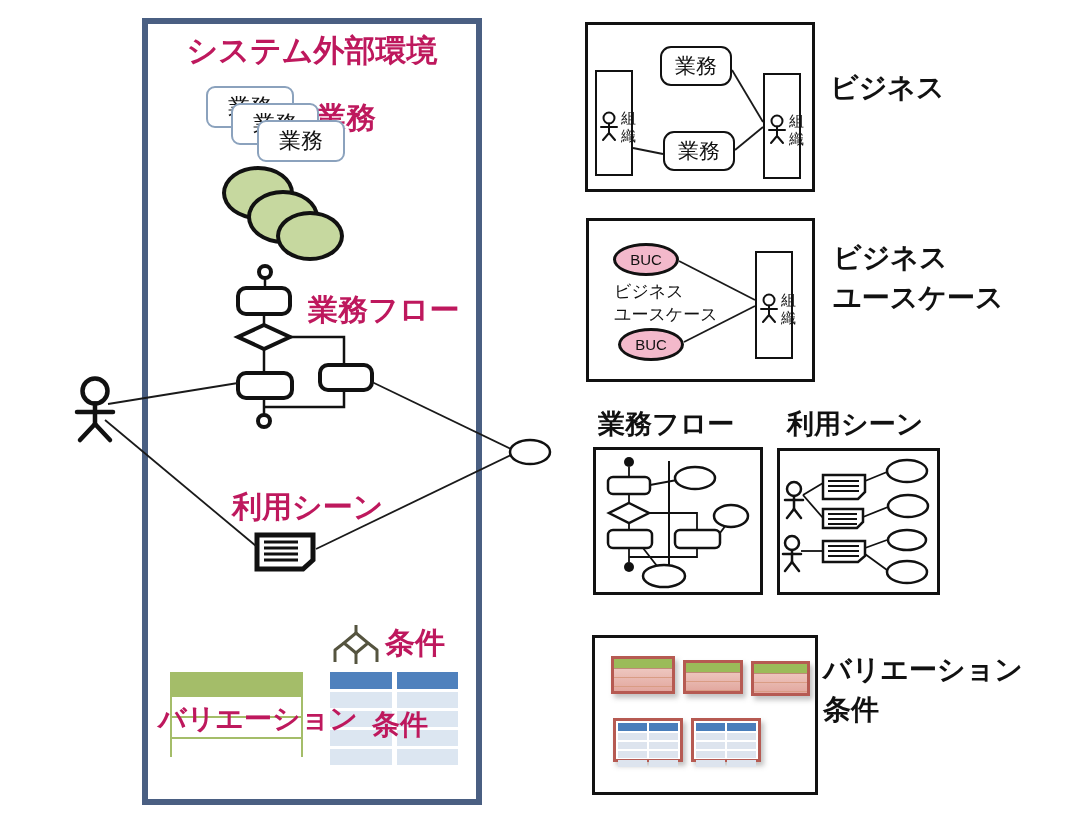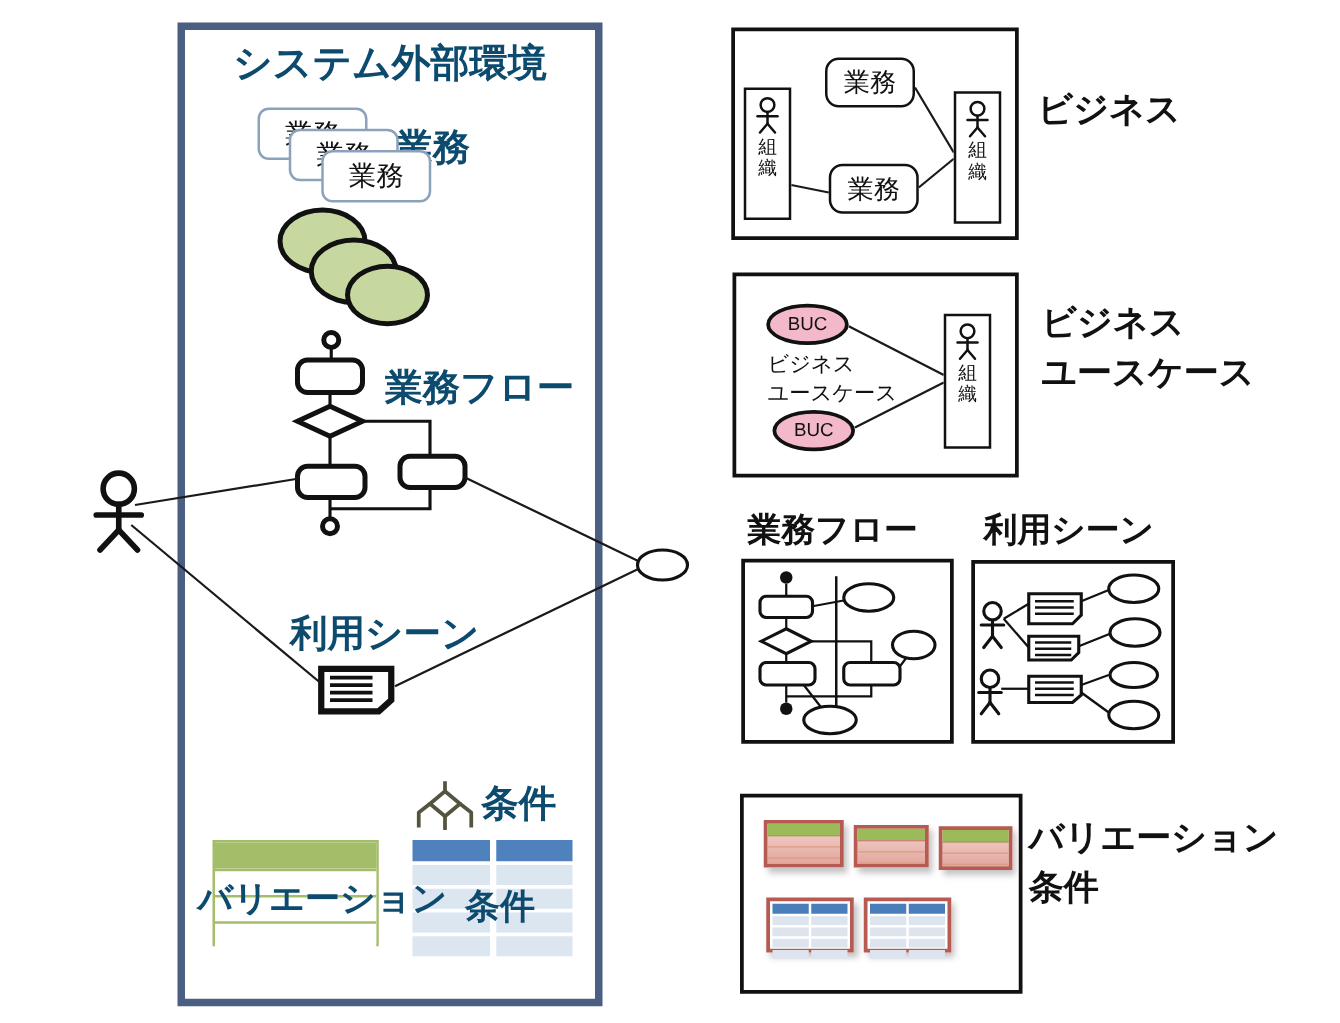--- a/index.html
+++ b/index.html
@@ -1,19 +1,19 @@
 <!DOCTYPE html>
 <html><head>
 <meta charset="utf-8">
 <style>
   html,body{margin:0;padding:0;background:#fff;}
   .stage{position:relative;width:1072px;height:818px;background:#fff;overflow:hidden;
          font-family:"Liberation Sans","DejaVu Sans",sans-serif;color:#111;}
   .abs{position:absolute;}
-  .lbl{position:absolute;font-weight:bold;color:#0c4a6e;white-space:nowrap;}
+  .lbl{position:absolute;font-weight:bold;color:#be185d;white-space:nowrap;}
   svg{position:absolute;overflow:visible;}
 
   
   .main-box{left:142px;top:18px;width:340px;height:787px;border:6px solid #4a5f82;
             box-sizing:border-box;background:#fff;}
   .main-title{left:152px;top:30px;width:320px;text-align:center;font-size:31px;}
 
   .card{position:absolute;width:88px;height:42px;background:#fff;border:2px solid #8ba2bd;
         border-radius:9px;box-sizing:border-box;display:flex;align-items:center;
         justify-content:center;font-size:22px;}
@@ -38,21 +38,21 @@
   .btable .bhd{height:17px;background:#4f81bd;margin-bottom:3px;}
   .btable .brw{height:16px;background:#dce6f1;margin-bottom:3px;}
   .cond-icon-lbl{left:385px;top:623px;font-size:30px;}
   .cond-table-lbl{left:372px;top:706px;font-size:28px;z-index:7;}
 
   
   .panel{position:absolute;border:3px solid #111;box-sizing:border-box;background:#fff;}
   .rlabel{position:absolute;font-weight:bold;font-size:28px;line-height:40px;white-space:nowrap;}
 
   .orgbox{position:absolute;border:2px solid #111;box-sizing:border-box;background:#fff;
-          display:flex;flex-direction:column;align-items:center;padding-top:5px;}
+          display:flex;flex-direction:row;align-items:center;padding-top:5px;}
   .orgtxt{width:17px;font-size:15px;line-height:1.15;word-break:break-all;text-align:center;margin-top:2px;}
 
   .wcard{position:absolute;border:2.5px solid #111;border-radius:11px;box-sizing:border-box;
          background:#fff;display:flex;align-items:center;justify-content:center;font-size:21px;}
 
   .buc{position:absolute;background:#f3b9cb;border:3px solid #111;border-radius:50%;
        box-sizing:border-box;display:flex;align-items:center;justify-content:center;font-size:15px;}
   .buc-cap{position:absolute;font-size:17px;line-height:23px;white-space:nowrap;}
 
   .mini-title{position:absolute;font-weight:bold;font-size:27px;white-space:nowrap;}

